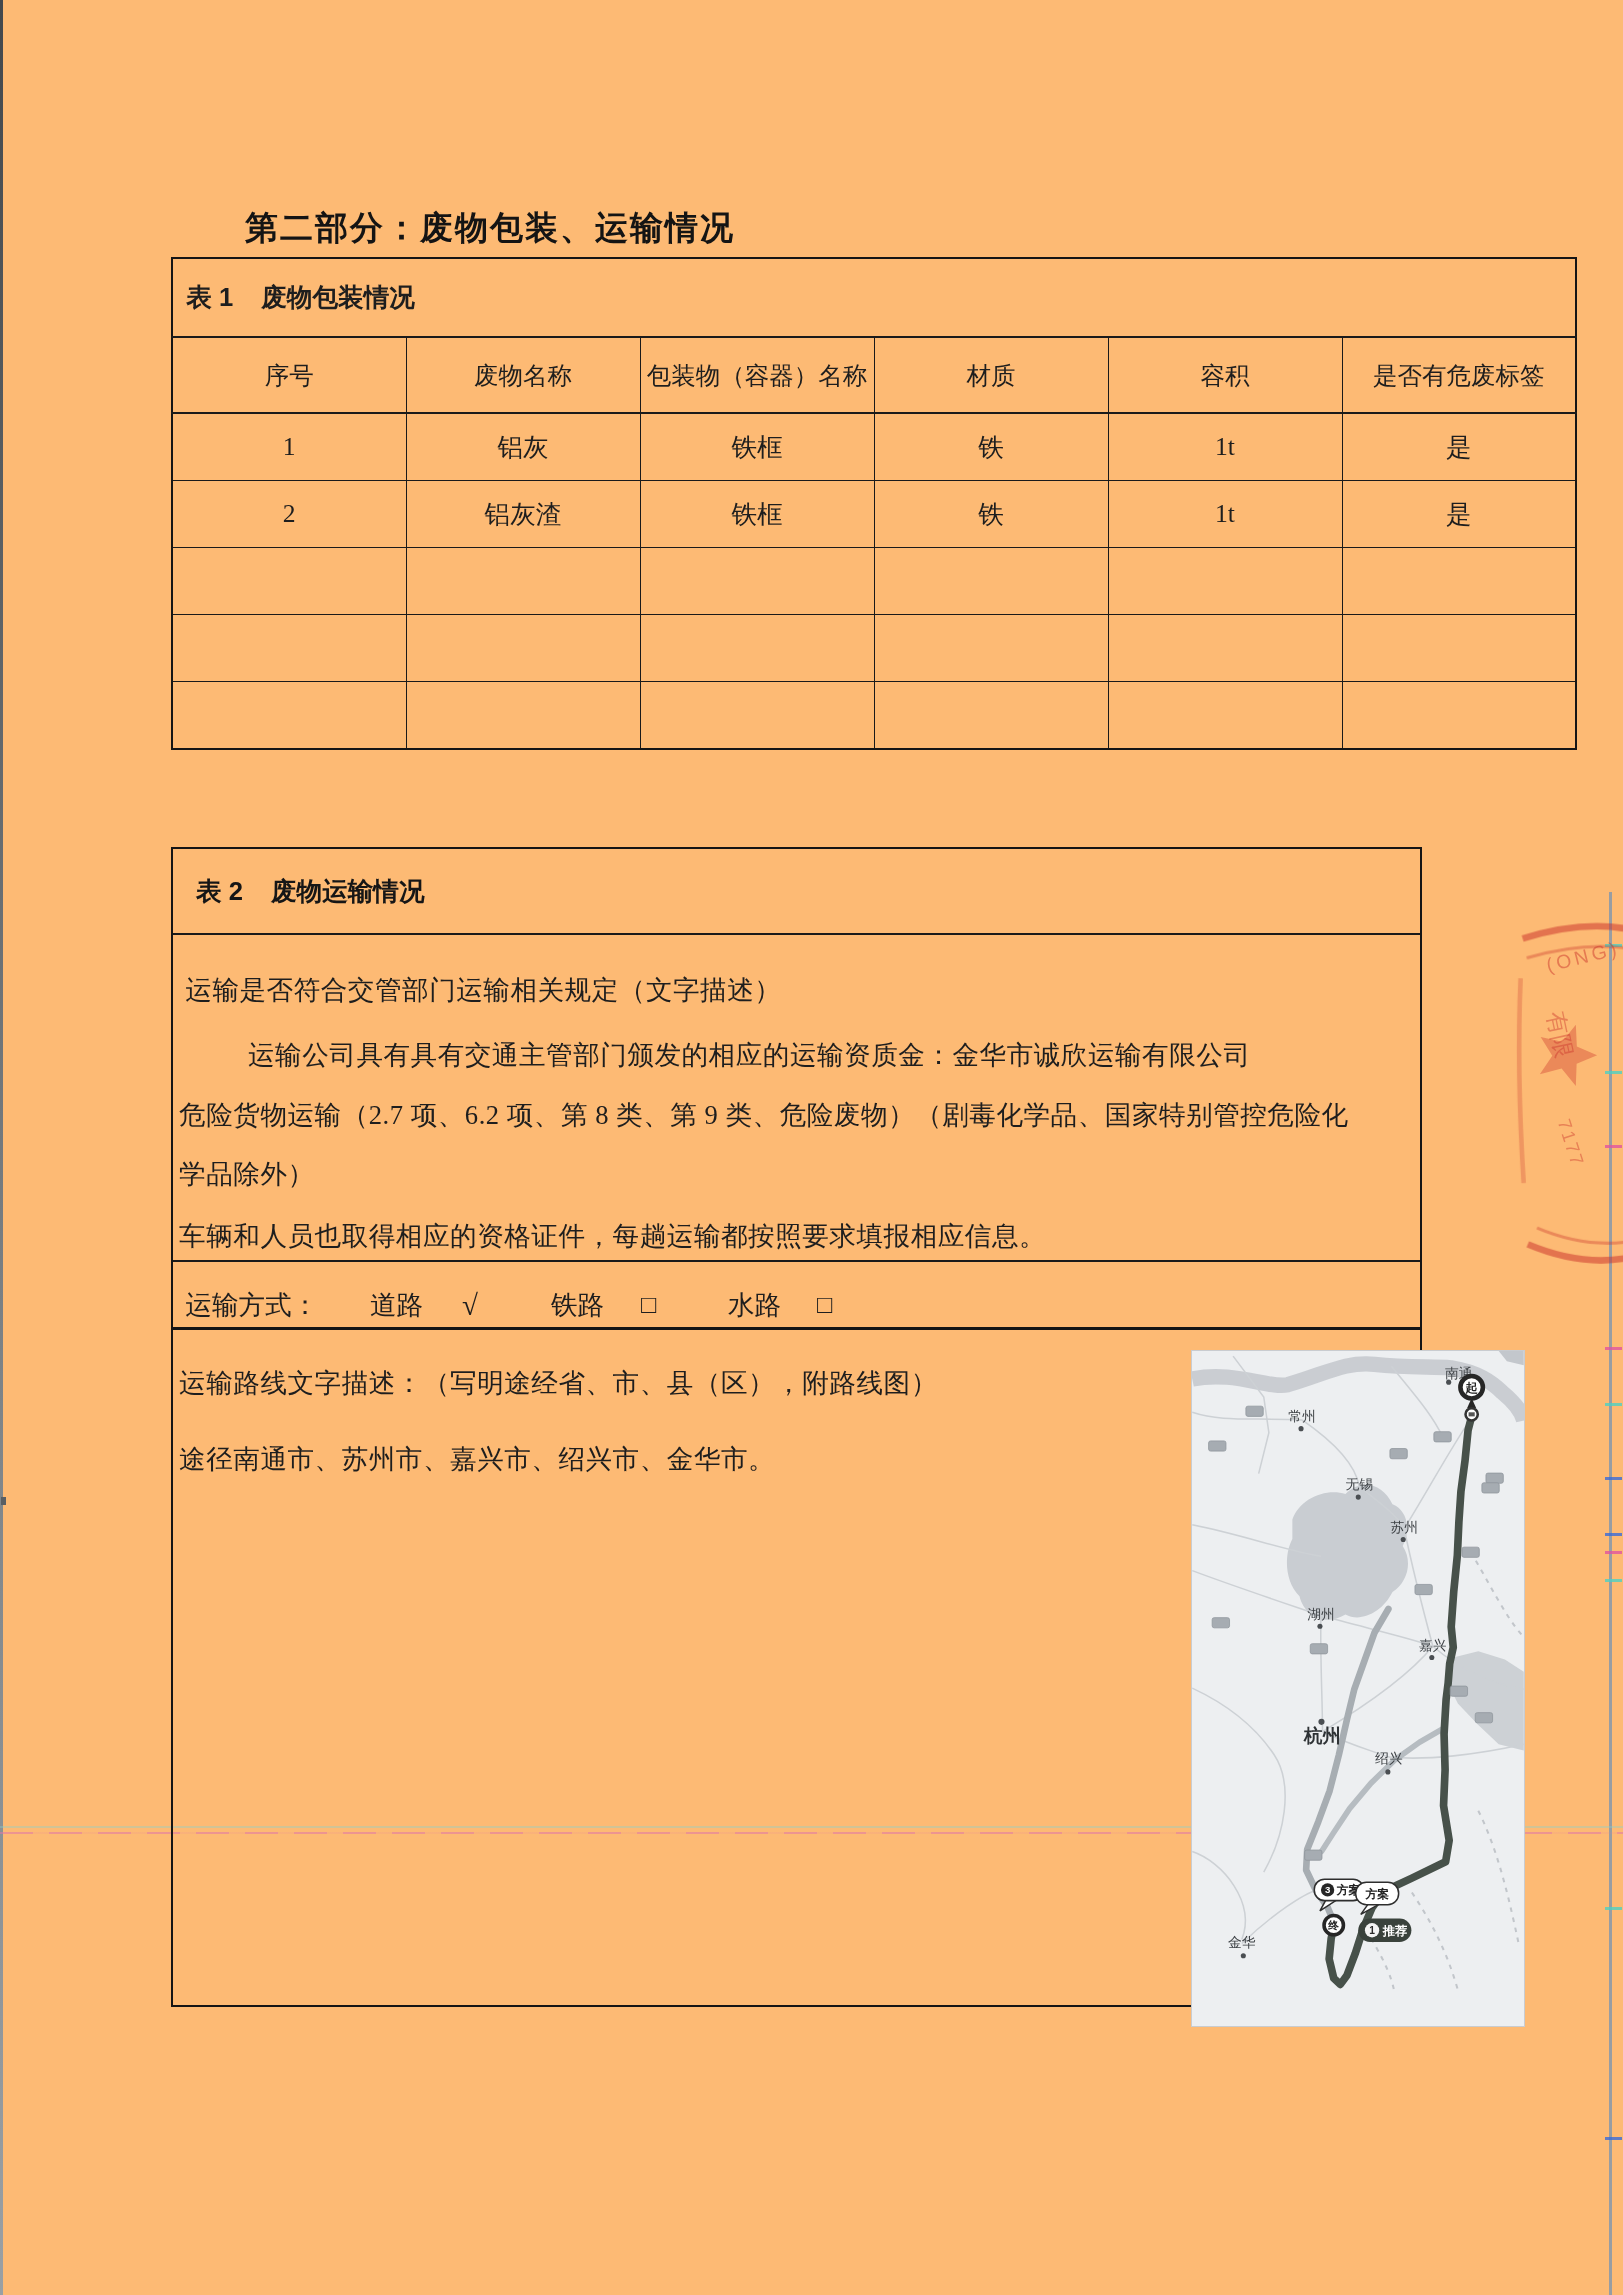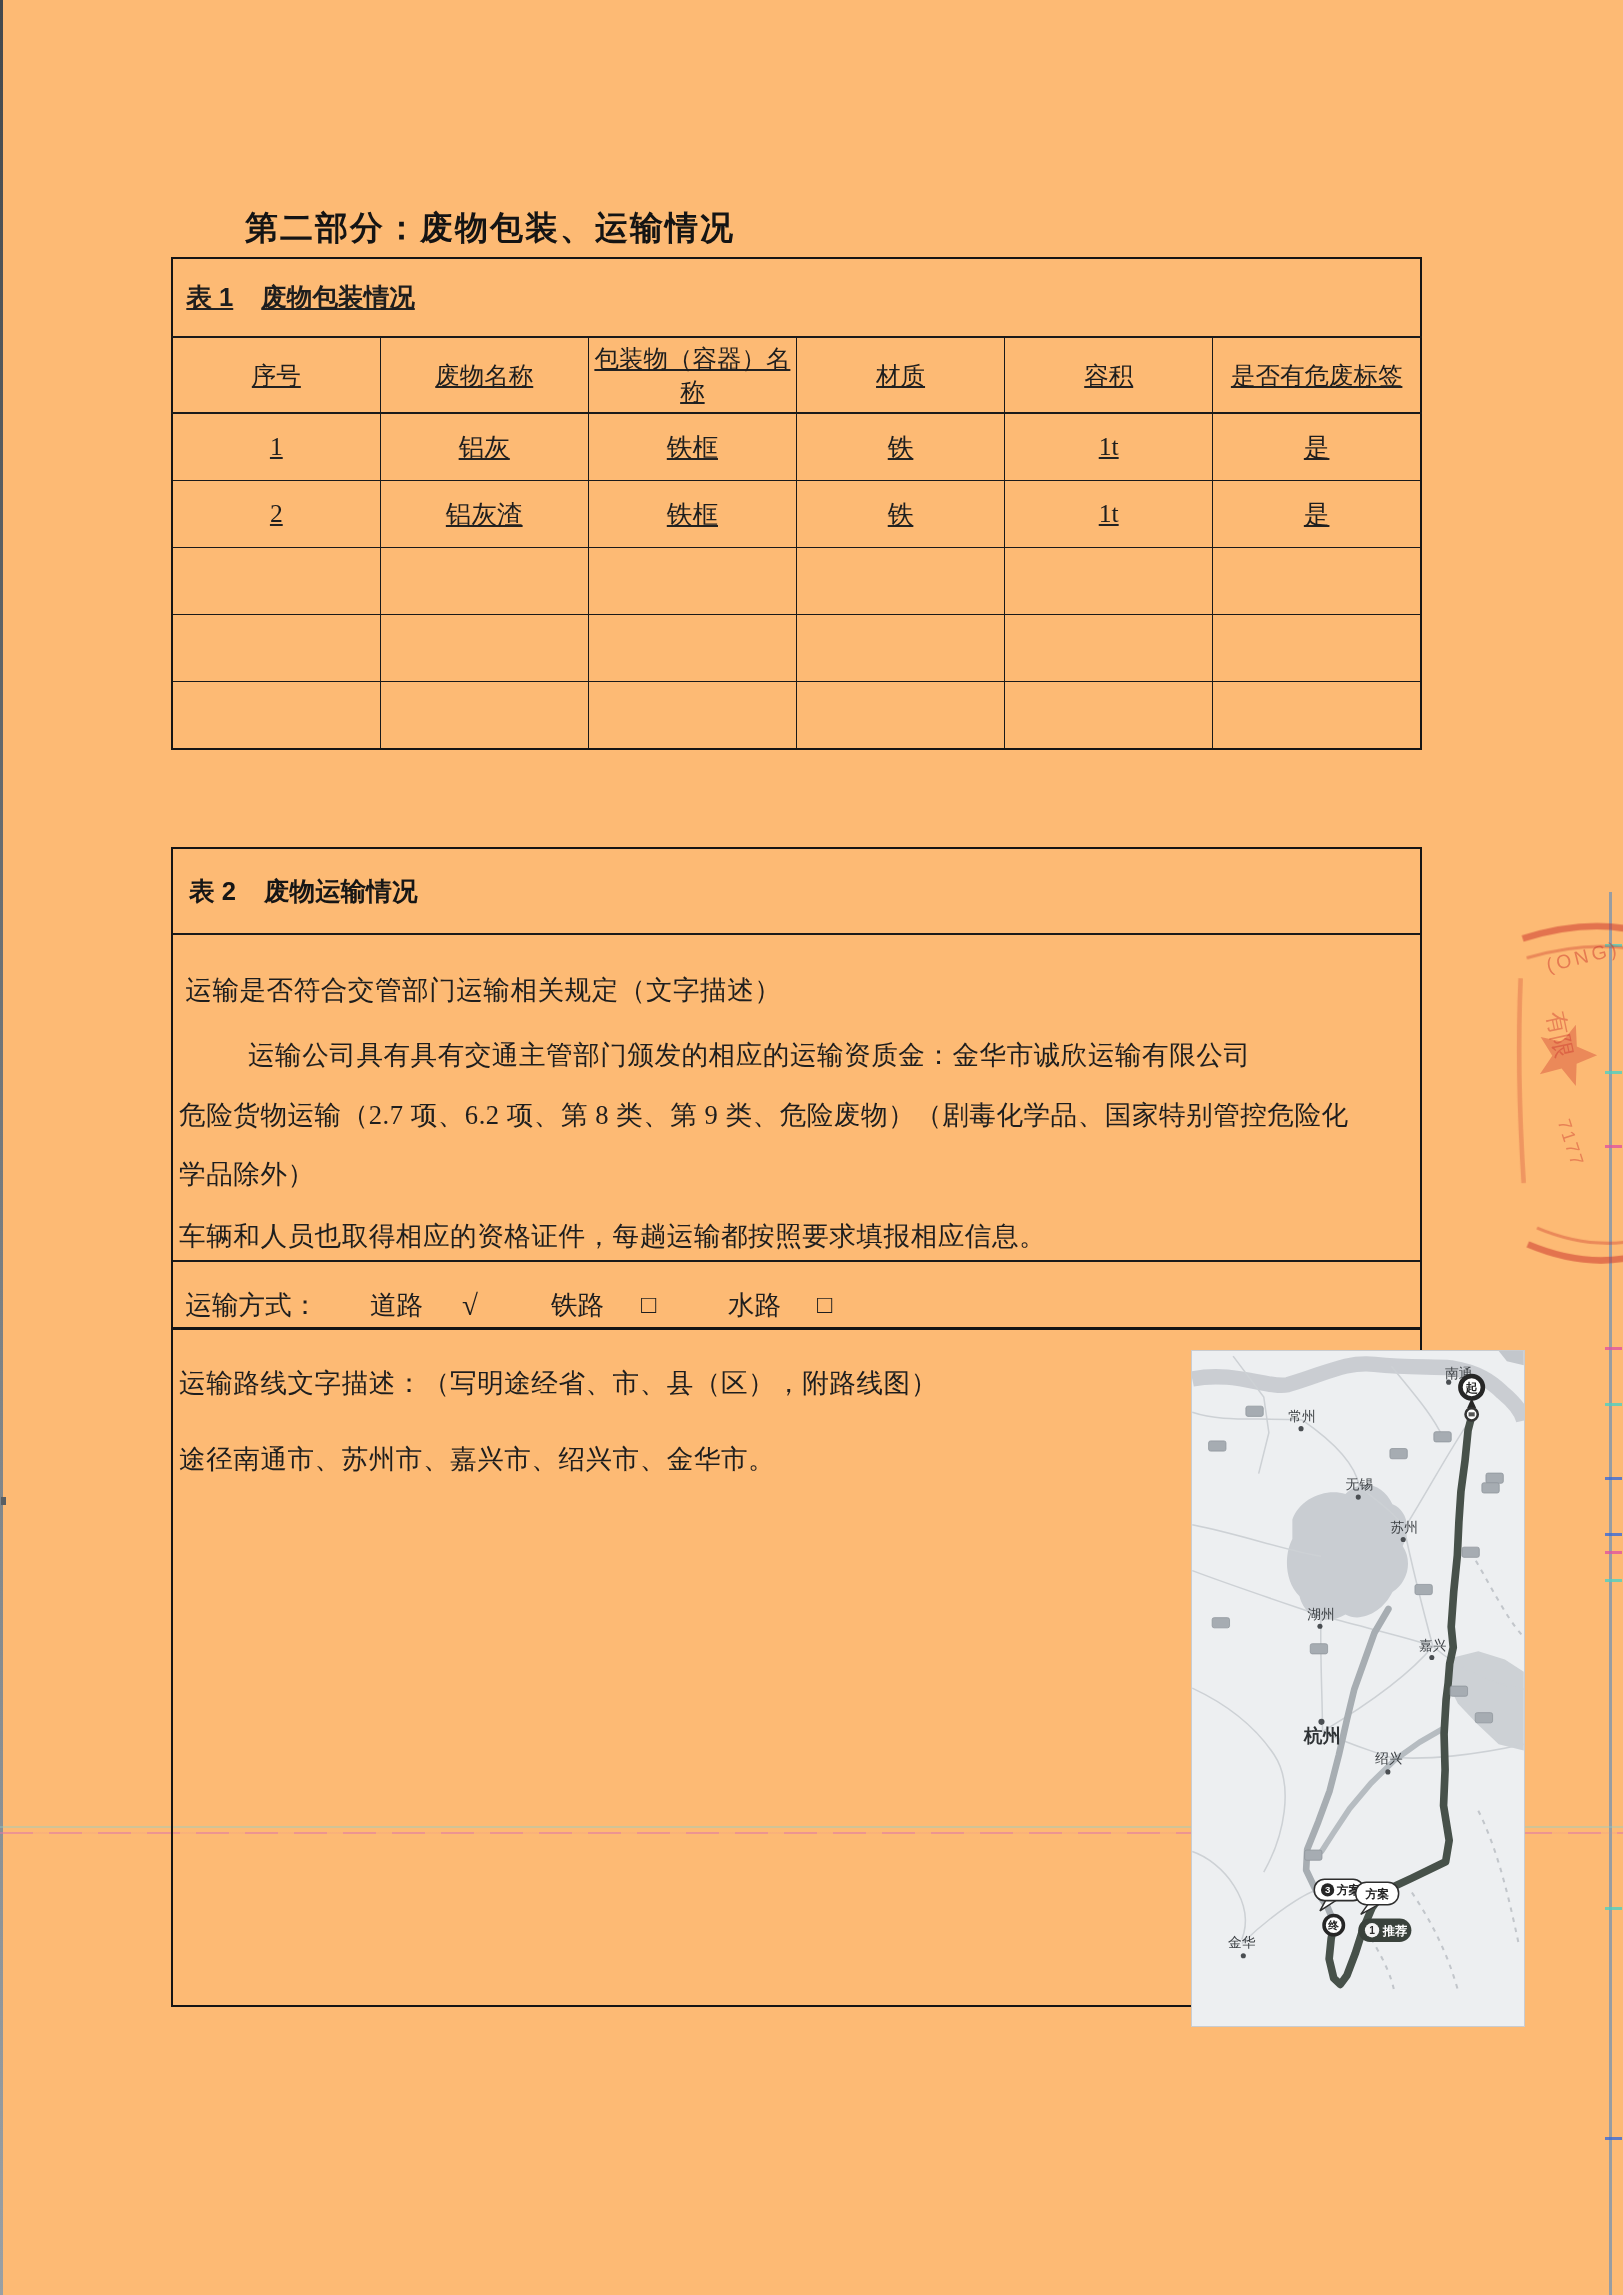--- a/index.html
+++ b/index.html
@@ -11,35 +11,35 @@
   
   #left-scanline{left:0;top:0;width:3.1px;height:2295px;background:linear-gradient(#43484c,#7d8387 60%,#9aa0a4);}
   #right-scanline{left:1609px;top:892px;width:2.6px;height:1404px;background:#989da2;}
   .tick{position:absolute;width:17.4px;height:2.6px;left:1605px;opacity:.8;}
   #pink-line{left:0;top:1832px;width:1623px;height:2px;
     background:repeating-linear-gradient(90deg,rgba(224,118,168,.55) 0 33px,rgba(224,118,168,.12) 33px 49px);}
   #cyan-line{left:0;top:1826px;width:1623px;height:1.5px;background:rgba(135,211,205,.38);}
   #page-title{left:245px;top:206px;font-family:"Liberation Sans",sans-serif;
     font-weight:700;font-size:33px;letter-spacing:2px;color:#141414;}
   
-  #table1{left:171px;top:257px;border-collapse:collapse;table-layout:fixed;width:1251px;text-decoration:underline;}
+  #table1{left:171px;top:257px;border-collapse:collapse;table-layout:fixed;width:1406px;}
   #table1 td{border:1.5px solid #1a1a1a;text-align:center;font-size:25.6px;color:#1e1e1e;
     vertical-align:middle;padding:0;overflow:hidden;}
   #table1 .caption-cell{border:none;text-align:left;padding-left:13.3px;
     font-family:"Liberation Sans",sans-serif;font-weight:700;height:77px;}
   #table1 .caption-row td{border-bottom:2px solid #1a1a1a;}
   #table1 .header-row td{height:74px;font-size:24.5px;border-bottom:2.6px solid #1a1a1a;}
   #table1 .data-row td{height:66px;}
   #table1{border:2.6px solid #151515;}
   .cap-no{margin-right:28px;}
   
   #table2{left:171px;top:847px;width:1251px;height:1160px;border:2.6px solid #151515;
     box-sizing:border-box;}
   #t2-caption{left:0;top:0;width:100%;height:86px;border-bottom:2.6px solid #1a1a1a;
-    box-sizing:border-box;display:flex;align-items:center;padding-left:16px;
+    box-sizing:border-box;display:flex;align-items:center;padding-left:23px;
     font-family:"Liberation Sans",sans-serif;font-weight:700;font-size:25.6px;color:#161616;}
   .t2line{position:absolute;font-size:26.6px;color:#1e1e1e;white-space:nowrap;letter-spacing:0.5px;}
   #t2-rowA-divider{left:0;top:411px;width:100%;height:2px;background:#1a1a1a;}
   #t2-rowB-divider{left:0;top:478px;width:100%;height:2.6px;background:#151515;}
   .mode-item{position:absolute;top:433px;height:46px;display:flex;align-items:center;
     font-size:26.6px;color:#1e1e1e;}
   
   #route-map{left:1019px;top:502px;width:332px;height:675px;background:#edeff1;
     outline:0.5px solid #c9ccd0;}
   

